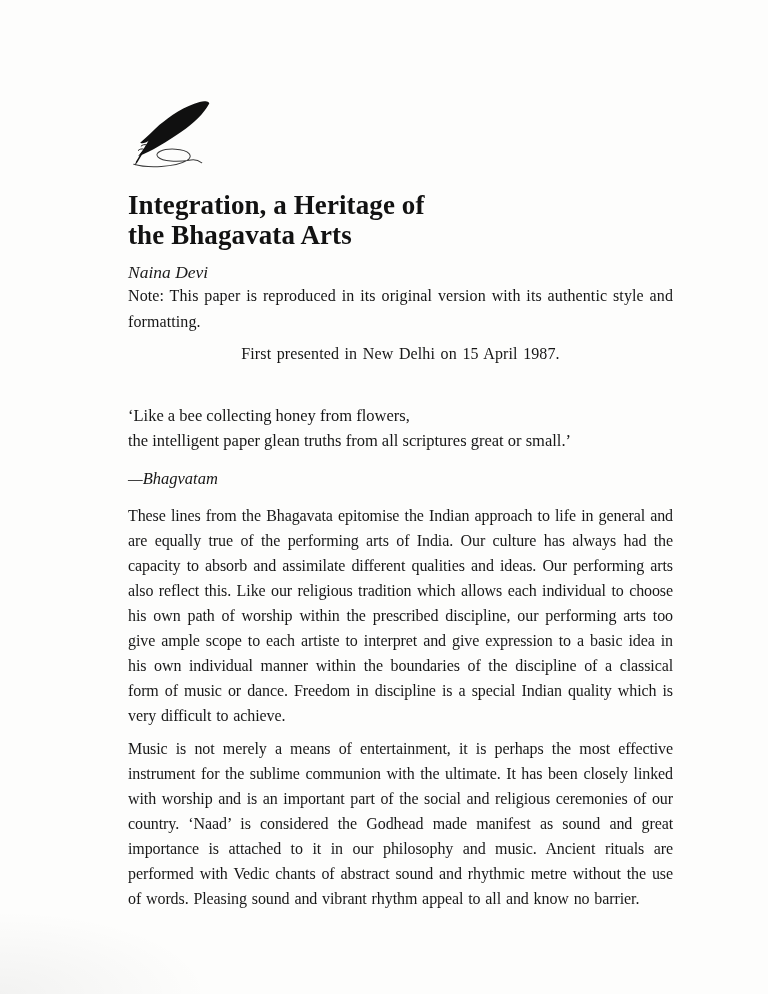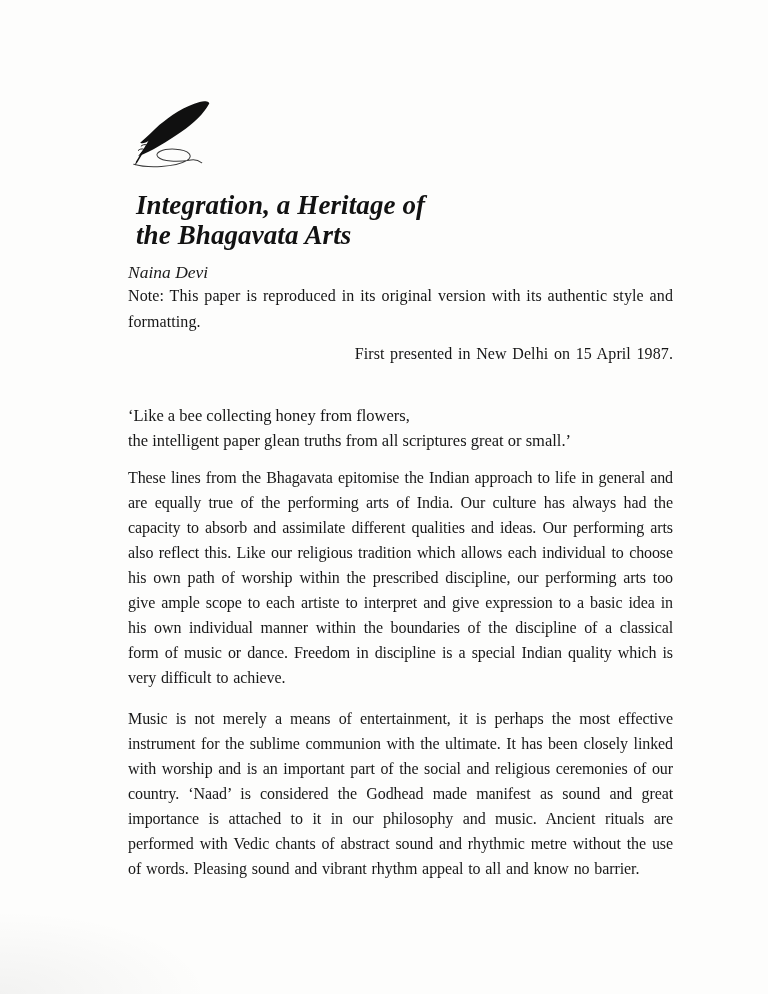--- a/index.html
+++ b/index.html
@@ -20,64 +20,63 @@
     font-family: "Liberation Serif", "DejaVu Serif", serif;
     overflow: hidden;
   }
   .quill {
     width: 86px;
     height: 72px;
     margin-left: 0;
   }
   .quill svg { display: block; width: 100%; height: 100%; }
   h1.title {
-    margin: 22px 0 0 8px;
+    margin: 22px 0 0 0;
     font-size: 27px;
     line-height: 30px;
     font-weight: bold;
     letter-spacing: 0.1px;
     color: #121212;
-    font-style: italic;
   }
   .author {
     margin-top: 12px;
     font-style: italic;
     font-size: 17.5px;
     color: #1c1c1c;
   }
   .note, .presented {
     font-size: 16px;
     line-height: 26px;
     text-align: justify;
     letter-spacing: 0.1px;
     word-spacing: 1.5px;
   }
   .note { }
-  .presented { margin-top: 6px; text-align: right; }
+  .presented { margin-top: 6px; text-align: center; }
   .quote {
     margin-top: 36px;
     text-align: left;
     font-size: 16.5px;
     line-height: 25px;
   }
   .quote .attrib {
     margin-top: 13px;
     font-style: italic;
   }
   p.body-para {
     margin: 0;
     font-size: 16px;
     line-height: 25px;
     text-align: justify;
     letter-spacing: -0.1px;
     word-spacing: 1px;
     color: #181818;
   }
   p.body-para.first { margin-top: 12px; }
-  p.body-para.second { margin-top: 16px; }
+  p.body-para.second { margin-top: 8px; }
 </style>
 </head>
 <body>
 
 <div class="page">
 
   <div class="quill">
     <svg viewBox="0 0 120 100" xmlns="http://www.w3.org/2000/svg" aria-hidden="true">
 
       <path d="M14 84
@@ -107,19 +106,20 @@
 
   <div class="author">Naina Devi</div>
 
   <div class="note">Note: This paper is reproduced in its original version with its authentic style and formatting.</div>
 
   <div class="presented">First presented in New Delhi on 15 April 1987.</div>
 
   <div class="quote">
     <div>‘Like a bee collecting honey from flowers,</div>
     <div>the intelligent paper glean truths from all scriptures great or small.’</div>
+    <div class="attrib">—Bhagvatam</div>
   </div>
 
   <p class="body-para first">These lines from the Bhagavata epitomise the Indian approach to life in general and are equally true of the performing arts of India. Our culture has always had the capacity to absorb and assimilate different qualities and ideas. Our performing arts also reflect this. Like our religious tradition which allows each individual to choose his own path of worship within the prescribed discipline, our performing arts too give ample scope to each artiste to interpret and give expression to a basic idea in his own individual manner within the boundaries of the discipline of a classical form of music or dance. Freedom in discipline is a special Indian quality which is very difficult to achieve.</p>
 
   <p class="body-para second">Music is not merely a means of entertainment, it is perhaps the most effective instrument for the sublime communion with the ultimate. It has been closely linked with worship and is an important part of the social and religious ceremonies of our country. ‘Naad’ is considered the Godhead made manifest as sound and great importance is attached to it in our philosophy and music. Ancient rituals are performed with Vedic chants of abstract sound and rhythmic metre without the use of words. Pleasing sound and vibrant rhythm appeal to all and know no barrier.</p>
 
 </div>
 
 </body></html>

